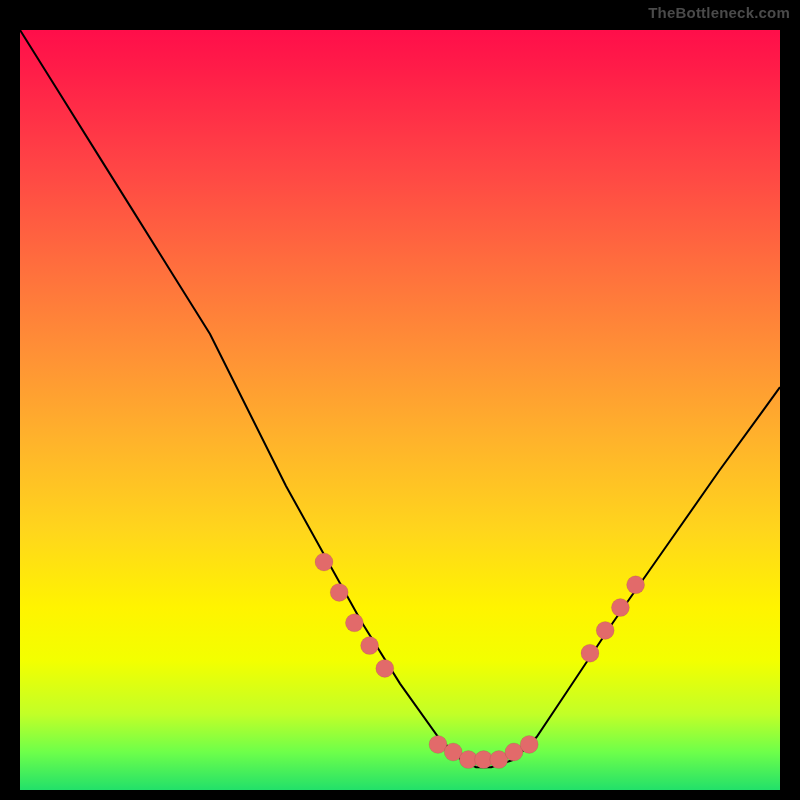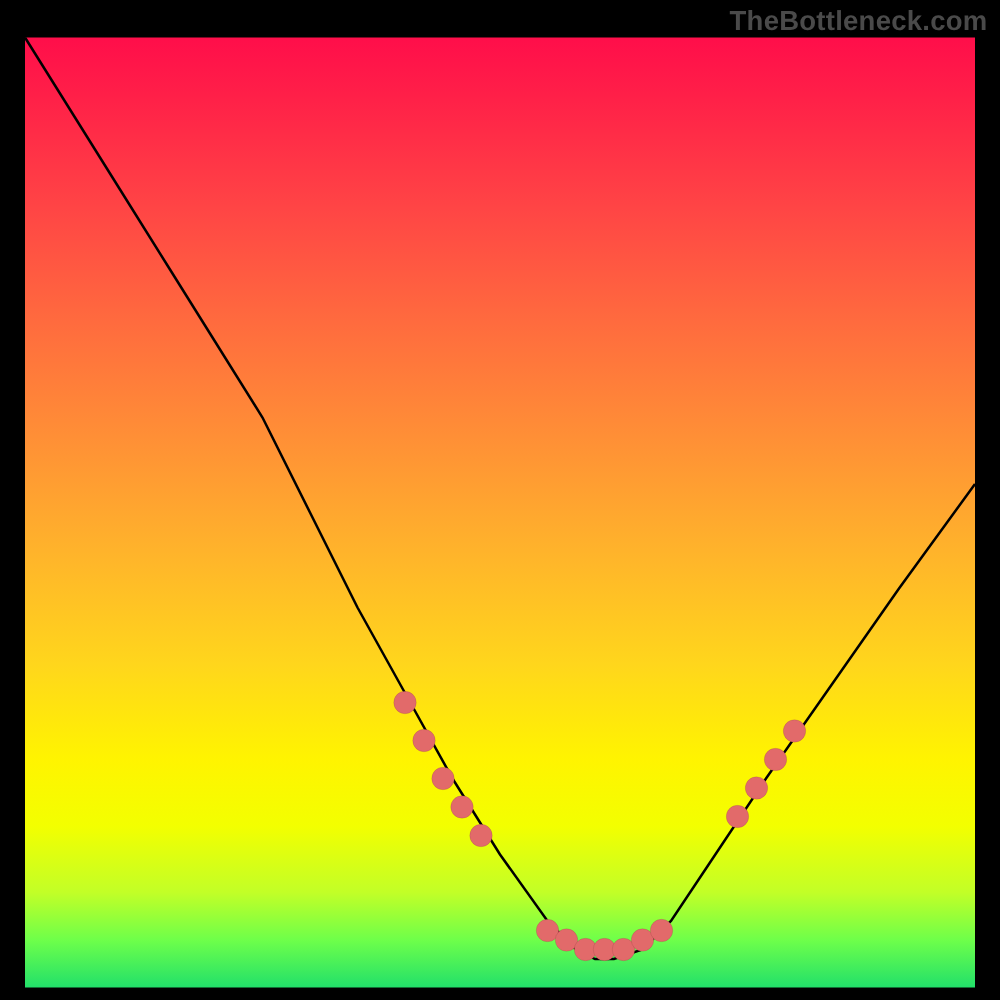--- a/index.html
+++ b/index.html
@@ -15,21 +15,21 @@
     position: relative;
     width: 800px;
     height: 800px;
     background: #000;
   }
   .watermark {
     position: absolute;
     top: 4px;
     right: 10px;
     color: #4a4a4a;
-    font-size: 22px;
+    font-size: 15px;
     font-weight: 600;
     letter-spacing: 0.2px;
     z-index: 10;
   }
   .plot-area {
     position: absolute;
     left: 20px;
     top: 30px;
     width: 760px;
     height: 760px;

